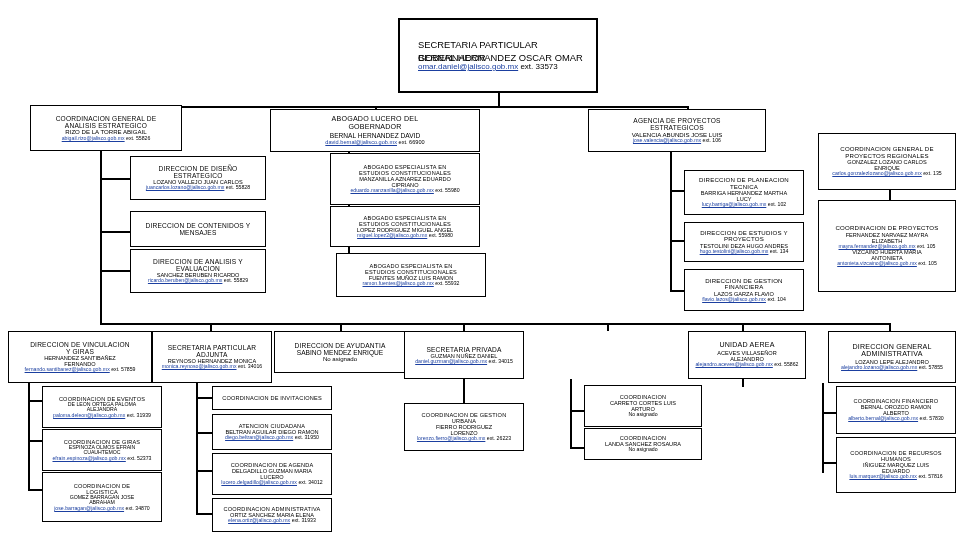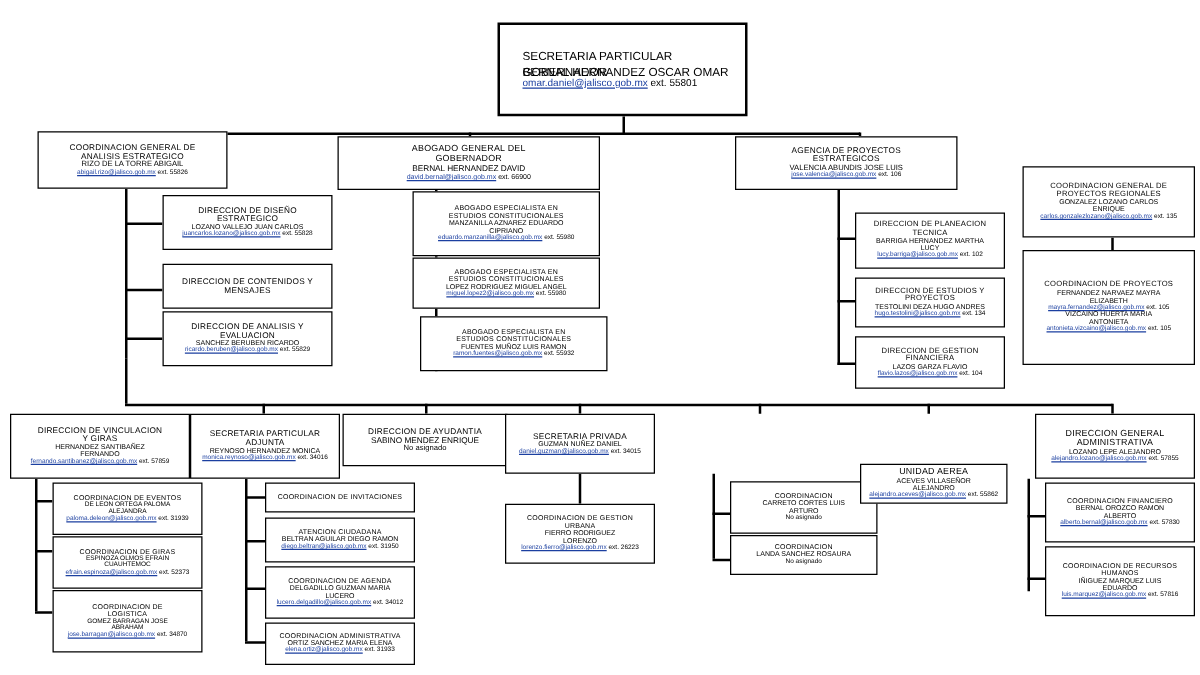--- a/index.html
+++ b/index.html
@@ -137,21 +137,21 @@
   <div class="box thick" style="left:398px;top:18px;width:200px;height:75px;align-items:flex-start;justify-content:center;">
     <div class="root-title">
       <div>SECRETARIA PARTICULAR</div>
       <div class="root-overlap">
         <span>GOBERNADOR</span>
         <span>BERNAL HERNANDEZ OSCAR OMAR</span>
       </div>
     </div>
     <div class="root-mail">
       <span class="mail">omar.daniel@jalisco.gob.mx</span>
-      <span class="ext">ext. 55801</span>
+      <span class="ext">ext. 33573</span>
     </div>
   </div>
 
   <div class="box" style="left:30px;top:105px;width:152px;height:46px;">
     <div class="title f65">COORDINACION GENERAL DE
 ANALISIS ESTRATEGICO</div>
     <div class="person f6">RIZO DE LA TORRE ABIGAIL</div>
     <div class="mailrow f5">
       <span class="mail">abigail.rizo@jalisco.gob.mx</span>
       <span class="ext">ext. 55826</span>
@@ -177,21 +177,21 @@
     <div class="title f65">DIRECCION DE ANALISIS Y
 EVALUACION</div>
     <div class="person f55">SANCHEZ BERUBEN RICARDO</div>
     <div class="mailrow f5">
       <span class="mail">ricardo.beruben@jalisco.gob.mx</span>
       <span class="ext">ext. 55829</span>
     </div>
   </div>
 
   <div class="box" style="left:270px;top:109px;width:210px;height:43px;">
-    <div class="title f7">ABOGADO GENERAL DEL
+    <div class="title f7">ABOGADO LUCERO DEL
 GOBERNADOR</div>
     <div class="person f65">BERNAL HERNANDEZ DAVID</div>
     <div class="mailrow f55">
       <span class="mail">david.bernal@jalisco.gob.mx</span>
       <span class="ext">ext. 66900</span>
     </div>
   </div>
 
   <div class="box" style="left:330px;top:153px;width:150px;height:52px;">
     <div class="title f55">ABOGADO ESPECIALISTA EN
@@ -409,21 +409,21 @@
 ARTURO</div>
     <div class="noassign f5">No asignado</div>
   </div>
 
   <div class="box" style="left:584px;top:428px;width:118px;height:32px;">
     <div class="title f55">COORDINACION</div>
     <div class="person f55">LANDA SANCHEZ ROSAURA</div>
     <div class="noassign f5">No asignado</div>
   </div>
 
-  <div class="box" style="left:688px;top:331px;width:118px;height:32px;margin-top:40px;">
+  <div class="box" style="left:688px;top:331px;width:118px;height:48px;">
     <div class="title f7">UNIDAD AEREA</div>
     <div class="person f55">ACEVES VILLASEÑOR
 ALEJANDRO</div>
     <div class="mailrow f5">
       <span class="mail">alejandro.aceves@jalisco.gob.mx</span>
       <span class="ext">ext. 55862</span>
     </div>
   </div>
 
   <div class="box" style="left:828px;top:331px;width:128px;height:52px;">

